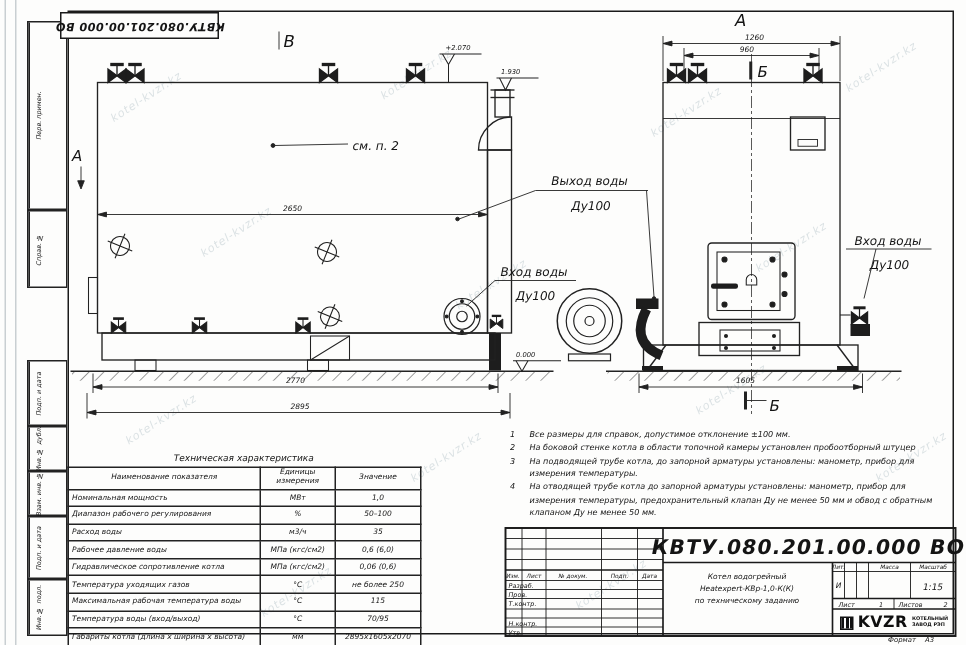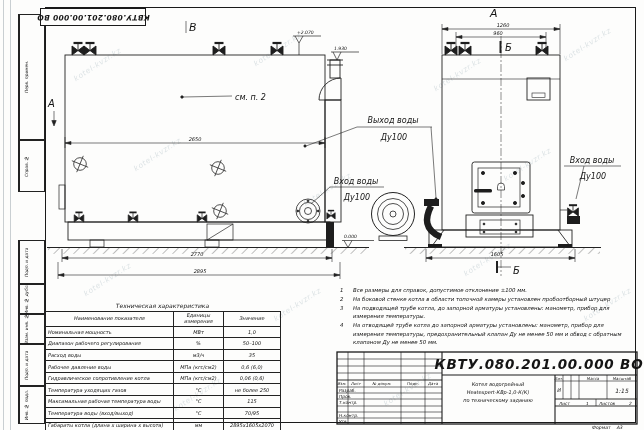--- a/index.html
+++ b/index.html
@@ -463,18 +463,26 @@
           </tr>
       <tr>
             <td class="c1">Габариты котла (длина х ширина х высота)</td>
             <td class="c2">мм</td>
             <td class="c3">2895х1605х2070</td>
           </tr>
     </tbody>
       </table>
   </div>
 
+  <div class="logo">
+    <div class="ic"></div>
+    <div class="kv">KVZR</div>
+    <div class="co">
+      <div>КОТЕЛЬНЫЙ</div>
+      <div>ЗАВОД РЭП</div>
+    </div>
+  </div>
 
   <div class="fmt">
     <span>Формат</span><b>А3</b>
   </div>
 
 </div>
 
 </body></html>

